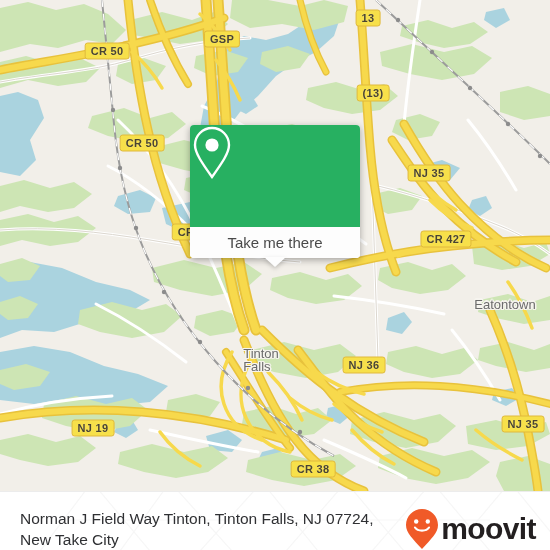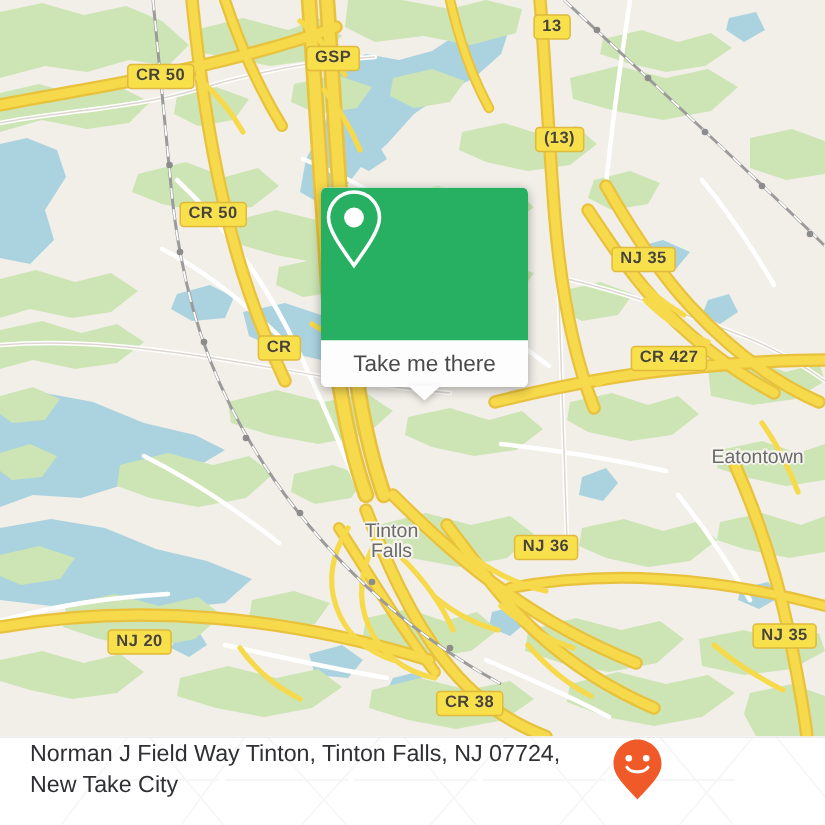--- a/index.html
+++ b/index.html
@@ -37,37 +37,35 @@
     text-shadow: 0 0 1px rgba(255,255,255,.4);
   }
 
   
   .place {
     position: absolute;
     transform: translate(-50%, -50%);
     color: #6b6b6b;
     font-size: 13px;
     line-height: 13px;
-    text-align: center;
     white-space: nowrap;
     text-shadow:
       -1.4px 0 #f6f4ef, 1.4px 0 #f6f4ef, 0 -1.4px #f6f4ef, 0 1.4px #f6f4ef,
       -1px -1px #f6f4ef, 1px -1px #f6f4ef, -1px 1px #f6f4ef, 1px 1px #f6f4ef;
   }
   .place span { display: block; }
 
   
   .popup {
     position: absolute;
     left: 190px; top: 125px;
-    width: 138px; height: 133px;
+    width: 170px; height: 133px;
     border-radius: 4px;
     box-shadow: 0 2px 7px rgba(0,0,0,.33);
     overflow: visible;
-    margin-left: 24px;
   }
   .popup-body {
     width: 100%; height: 133px;
     border-radius: 4px;
     overflow: hidden;
     background: #fff;
     display: flex; flex-direction: column;
   }
   .popup-green {
     flex: 0 0 102px;
@@ -107,21 +105,21 @@
     white-space: nowrap;
   }
 
   
   .footer {
     position: absolute;
     left: 0; top: 491px;
     width: 550px; height: 59px;
     background: #ffffff;
     border-top: 1px solid #ececec;
-    display: flex; align-items: flex-start;
+    display: flex; align-items: flex-end;
     padding: 0 14px 0 20px;
     overflow: hidden;
   }
   .footer-watermark {
     position: absolute; left: 0; top: 0;
     width: 550px; height: 59px;
     opacity: .5;
     pointer-events: none;
   }
   .footer-address {
@@ -379,21 +377,21 @@
     <div class="shield" style="left:107px;top:51px">CR 50</div>
     <div class="shield" style="left:222px;top:39px">GSP</div>
     <div class="shield" style="left:368px;top:18px">13</div>
     <div class="shield" style="left:373px;top:93px">(13)</div>
     <div class="shield" style="left:142px;top:143px">CR 50</div>
     <div class="shield" style="left:429px;top:173px">NJ 35</div>
     <div class="shield" style="left:446px;top:239px">CR 427</div>
     <div class="shield" style="left:186px;top:232px">CR</div>
     <div class="shield" style="left:364px;top:365px">NJ 36</div>
     <div class="shield" style="left:523px;top:424px">NJ 35</div>
-    <div class="shield" style="left:93px;top:428px">NJ 20</div>
+    <div class="shield" style="left:93px;top:428px">NJ 19</div>
     <div class="shield" style="left:313px;top:469px">CR 38</div>
 
     <div class="place" style="left:505px;top:304px">
       <span>Eatontown</span>
     </div>
     <div class="place" style="left:261px;top:360px">
       <span>Tinton</span>
       <span>Falls</span>
     </div>
 
@@ -431,16 +429,17 @@
       <span>New Take City</span>
     </div>
     <div class="footer-logo">
       <svg width="34" height="42" viewBox="0 0 34 42">
         <path d="M17,1 C8.2,1 1,8.2 1,17 C1,25 8,31 17,41 C26,31 33,25 33,17
                  C33,8.2 25.8,1 17,1 Z" fill="#f05a28"></path>
         <circle cx="11.2" cy="13.5" r="2.2" fill="#ffffff"></circle>
         <circle cx="22.8" cy="13.5" r="2.2" fill="#ffffff"></circle>
         <path d="M10,19.5 C12.5,23.6 21.5,23.6 24,19.5" stroke="#ffffff" stroke-width="2.1" fill="none" stroke-linecap="round"></path>
       </svg>
+      <span class="moovit-word">moovit</span>
     </div>
   </div>
 
 </div>
 
 </body></html>

